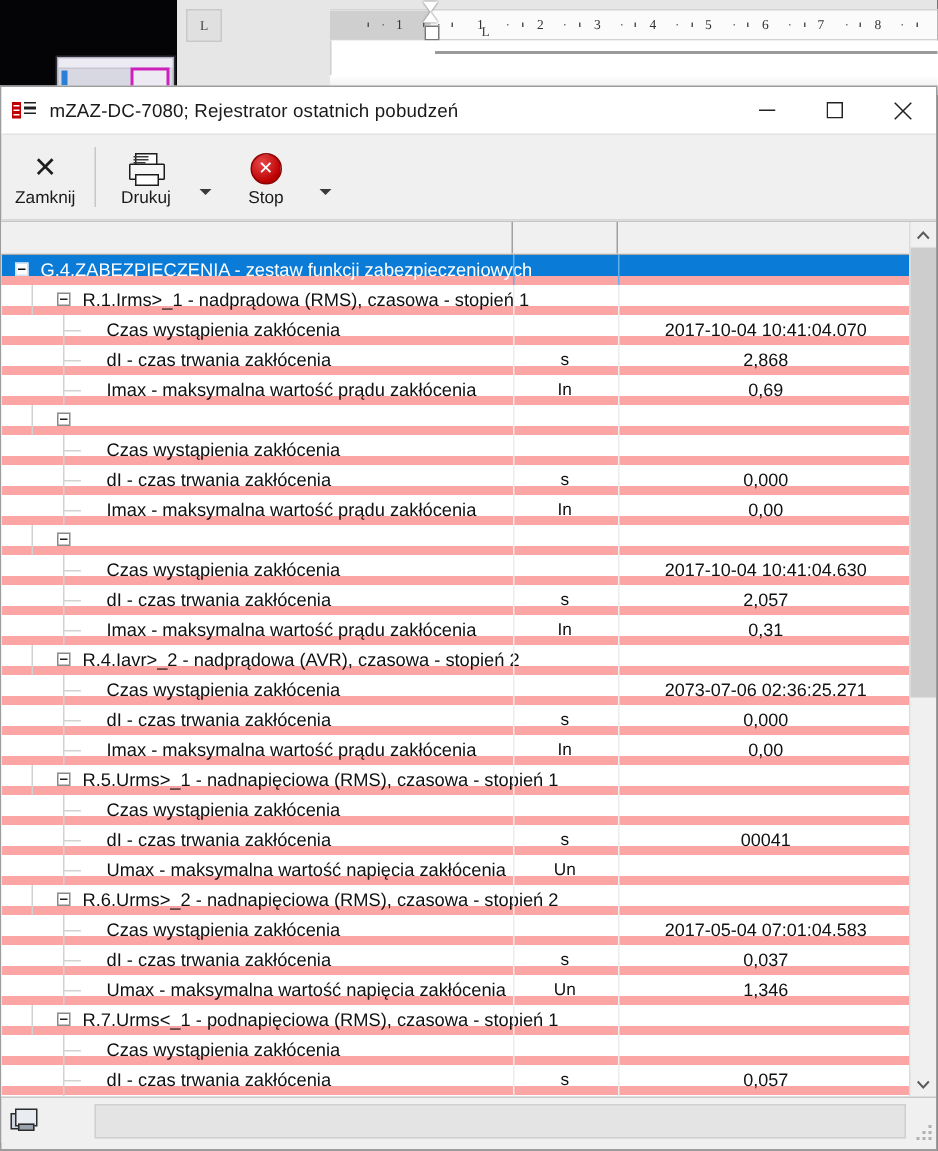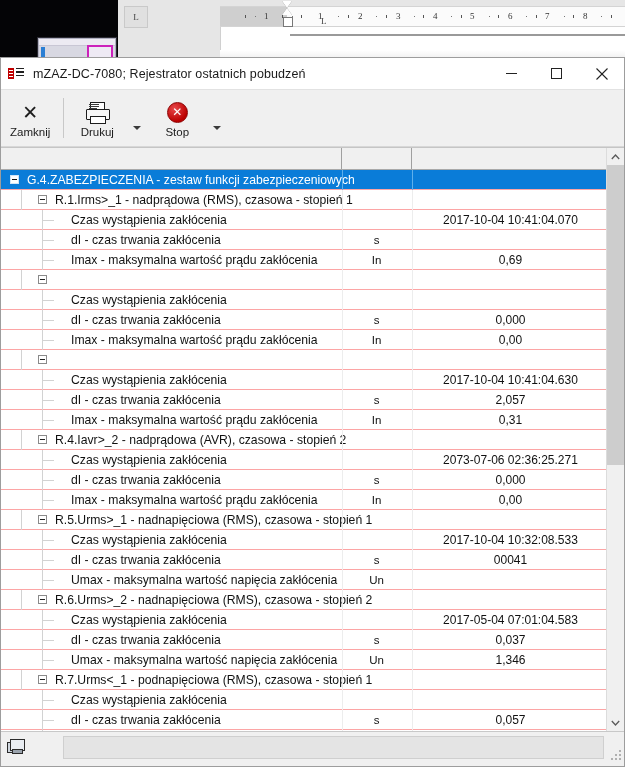--- a/index.html
+++ b/index.html
@@ -88,21 +88,21 @@
     border:1px solid #8c0000;display:flex;align-items:center;justify-content:center;}
   .stopico span{color:#fff;font-size:12px;font-weight:bold;line-height:1;}
   .closex{font-size:19px;color:#1d1d1d;line-height:19px;font-weight:400;}
 
   
   #grid-area{position:relative;background:#fff;height:583px;border-top:1px solid #c5c5c5;}
   #grid-header{height:21px;background:#f0f0f0;position:relative;border-bottom:1px solid #a9a9a9;}
   .hcell{position:absolute;top:0;height:21px;background:#f0f0f0;box-sizing:border-box;
     border-right:1px solid #a0a0a0;}
   #rows-wrap{position:relative;height:561px;overflow:hidden;background:#fff;}
-  .row{position:relative;height:20px;box-sizing:border-box;border-bottom:1px solid #fca5a5;text-align:center;}
+  .row{position:relative;height:20px;box-sizing:border-box;border-bottom:6px solid #fca5a5;text-align:center;}
   .row.sel{background:#0a7cd8;}
   .vline{position:absolute;top:0;width:1px;height:20px;background:#ededed;}
   .row.sel .vline{background:#5fb0ec;}
   .cell-name{position:absolute;top:0;height:20px;display:flex;align-items:center;
     font-size:12.2px;color:#111;white-space:nowrap;}
   .row.sel .cell-name{color:#fff;}
   .cell-unit{position:absolute;left:341px;width:69px;height:20px;display:flex;align-items:center;
     justify-content:center;font-size:11.5px;color:#111;}
   .cell-val{position:absolute;left:411px;width:197px;height:20px;display:flex;align-items:center;
     justify-content:center;font-size:12px;color:#111;}
@@ -301,20 +301,21 @@
           <span class="cell-unit"></span>
           <span class="cell-val">2017-10-04 10:41:04.070</span>
         </div>
         <div class="row">
           <i class="treeline" style="left: 41px; top: 0px; height: 20px;"></i>
           <i class="treetick" style="left: 41px; top: 10px; width: 12px;"></i>
           <span class="cell-name" style="left: 70px;">dI - czas trwania zakłócenia</span>
           <i class="vline" style="left: 341px;"></i>
           <i class="vline" style="left: 411px;"></i>
           <span class="cell-unit">s</span>
+          <span class="cell-val">2,868</span>
         </div>
         <div class="row">
           <i class="treeline" style="left: 41px; top: 0px; height: 20px;"></i>
           <i class="treetick" style="left: 41px; top: 10px; width: 12px;"></i>
           <span class="cell-name" style="left: 70px;">Imax - maksymalna wartość prądu zakłócenia</span>
           <i class="vline" style="left: 341px;"></i>
           <i class="vline" style="left: 411px;"></i>
           <span class="cell-unit">In</span>
           <span class="cell-val">0,69</span>
         </div>
@@ -433,21 +434,20 @@
           <span class="cell-unit"></span>
           <span class="cell-val"></span>
         </div>
         <div class="row">
           <i class="treeline" style="left: 41px; top: 0px; height: 20px;"></i>
           <i class="treetick" style="left: 41px; top: 10px; width: 12px;"></i>
           <span class="cell-name" style="left: 70px;">Czas wystąpienia zakłócenia</span>
           <i class="vline" style="left: 341px;"></i>
           <i class="vline" style="left: 411px;"></i>
           <span class="cell-unit"></span>
-          <span class="cell-val">2017-10-04 10:32:08.533</span>
         </div>
         <div class="row">
           <i class="treeline" style="left: 41px; top: 0px; height: 20px;"></i>
           <i class="treetick" style="left: 41px; top: 10px; width: 12px;"></i>
           <span class="cell-name" style="left: 70px;">dI - czas trwania zakłócenia</span>
           <i class="vline" style="left: 341px;"></i>
           <i class="vline" style="left: 411px;"></i>
           <span class="cell-unit">s</span>
           <span class="cell-val">00041</span>
         </div>

